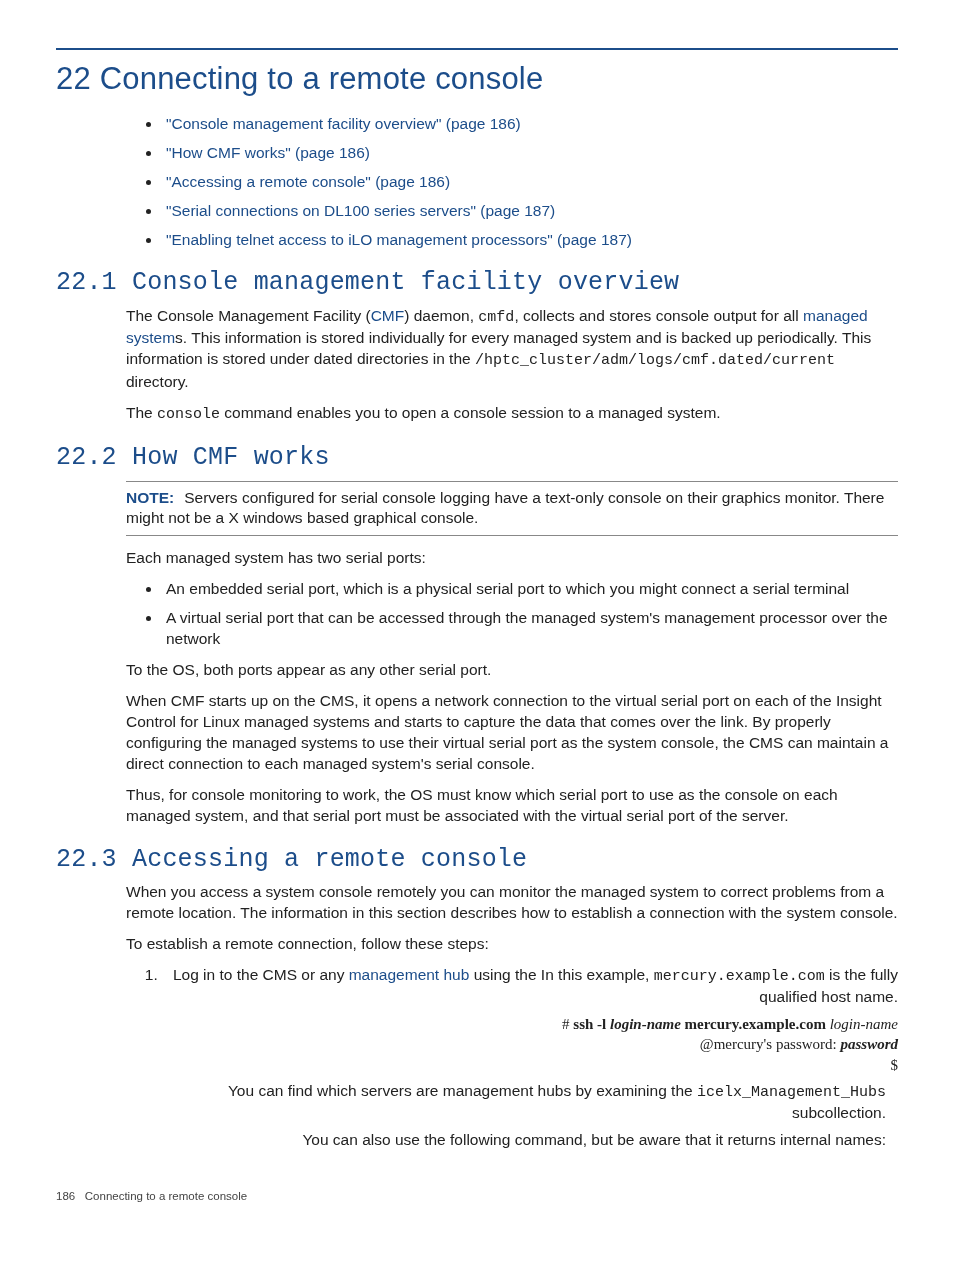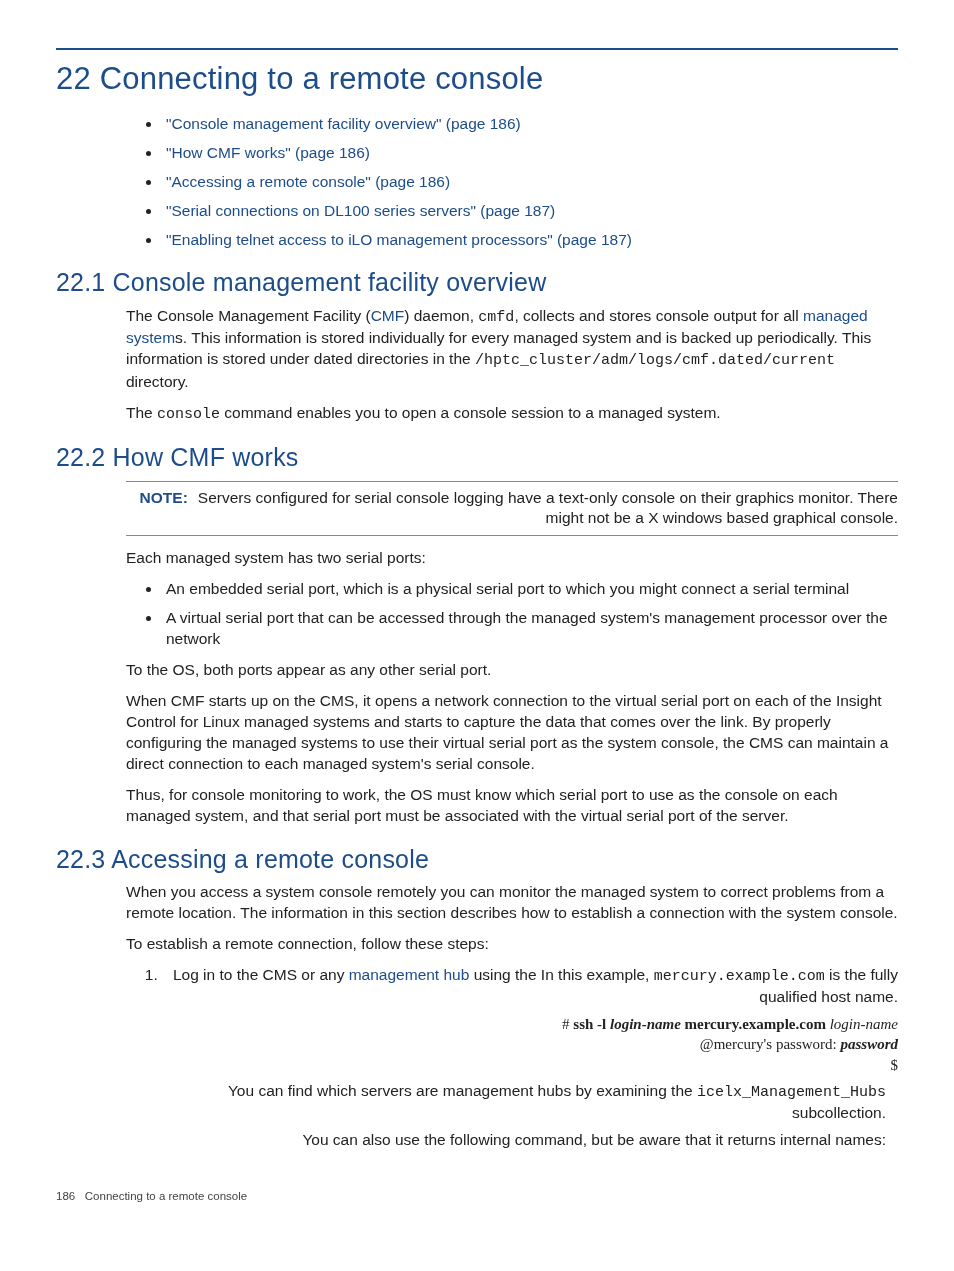--- a/index.html
+++ b/index.html
@@ -23,20 +23,21 @@
     color: #1c4d8a;
     margin: 0 0 14px 0;
     letter-spacing: 0.2px;
   }
   h2 {
     font-weight: 300;
     font-size: 25px;
     color: #1c4d8a;
     margin: 16px 0 6px 0;
     letter-spacing: 0.2px;
+    font-family: Liberation Mono, monospace;
   }
   .body-block {
     margin-left: 70px;
   }
   p {
     margin: 6px 0 10px 0;
   }
   ul.toc, ul.bul {
     list-style: disc;
     margin: 6px 0 10px 0;
@@ -52,21 +53,20 @@
   }
   .mono {
     font-family: "Courier New", Courier, monospace;
     font-size: 15px;
   }
   .note-box {
     border-top: 1px solid #888;
     border-bottom: 1px solid #888;
     padding: 6px 0;
     margin: 6px 0 12px 0;
-    text-align: right;
   }
   .note-label {
     font-weight: bold;
     color: #1c4d8a;
     margin-right: 10px;
   }
   ol.steps {
     margin: 6px 0 8px 0;
     padding-left: 36px;
     text-align: right;

